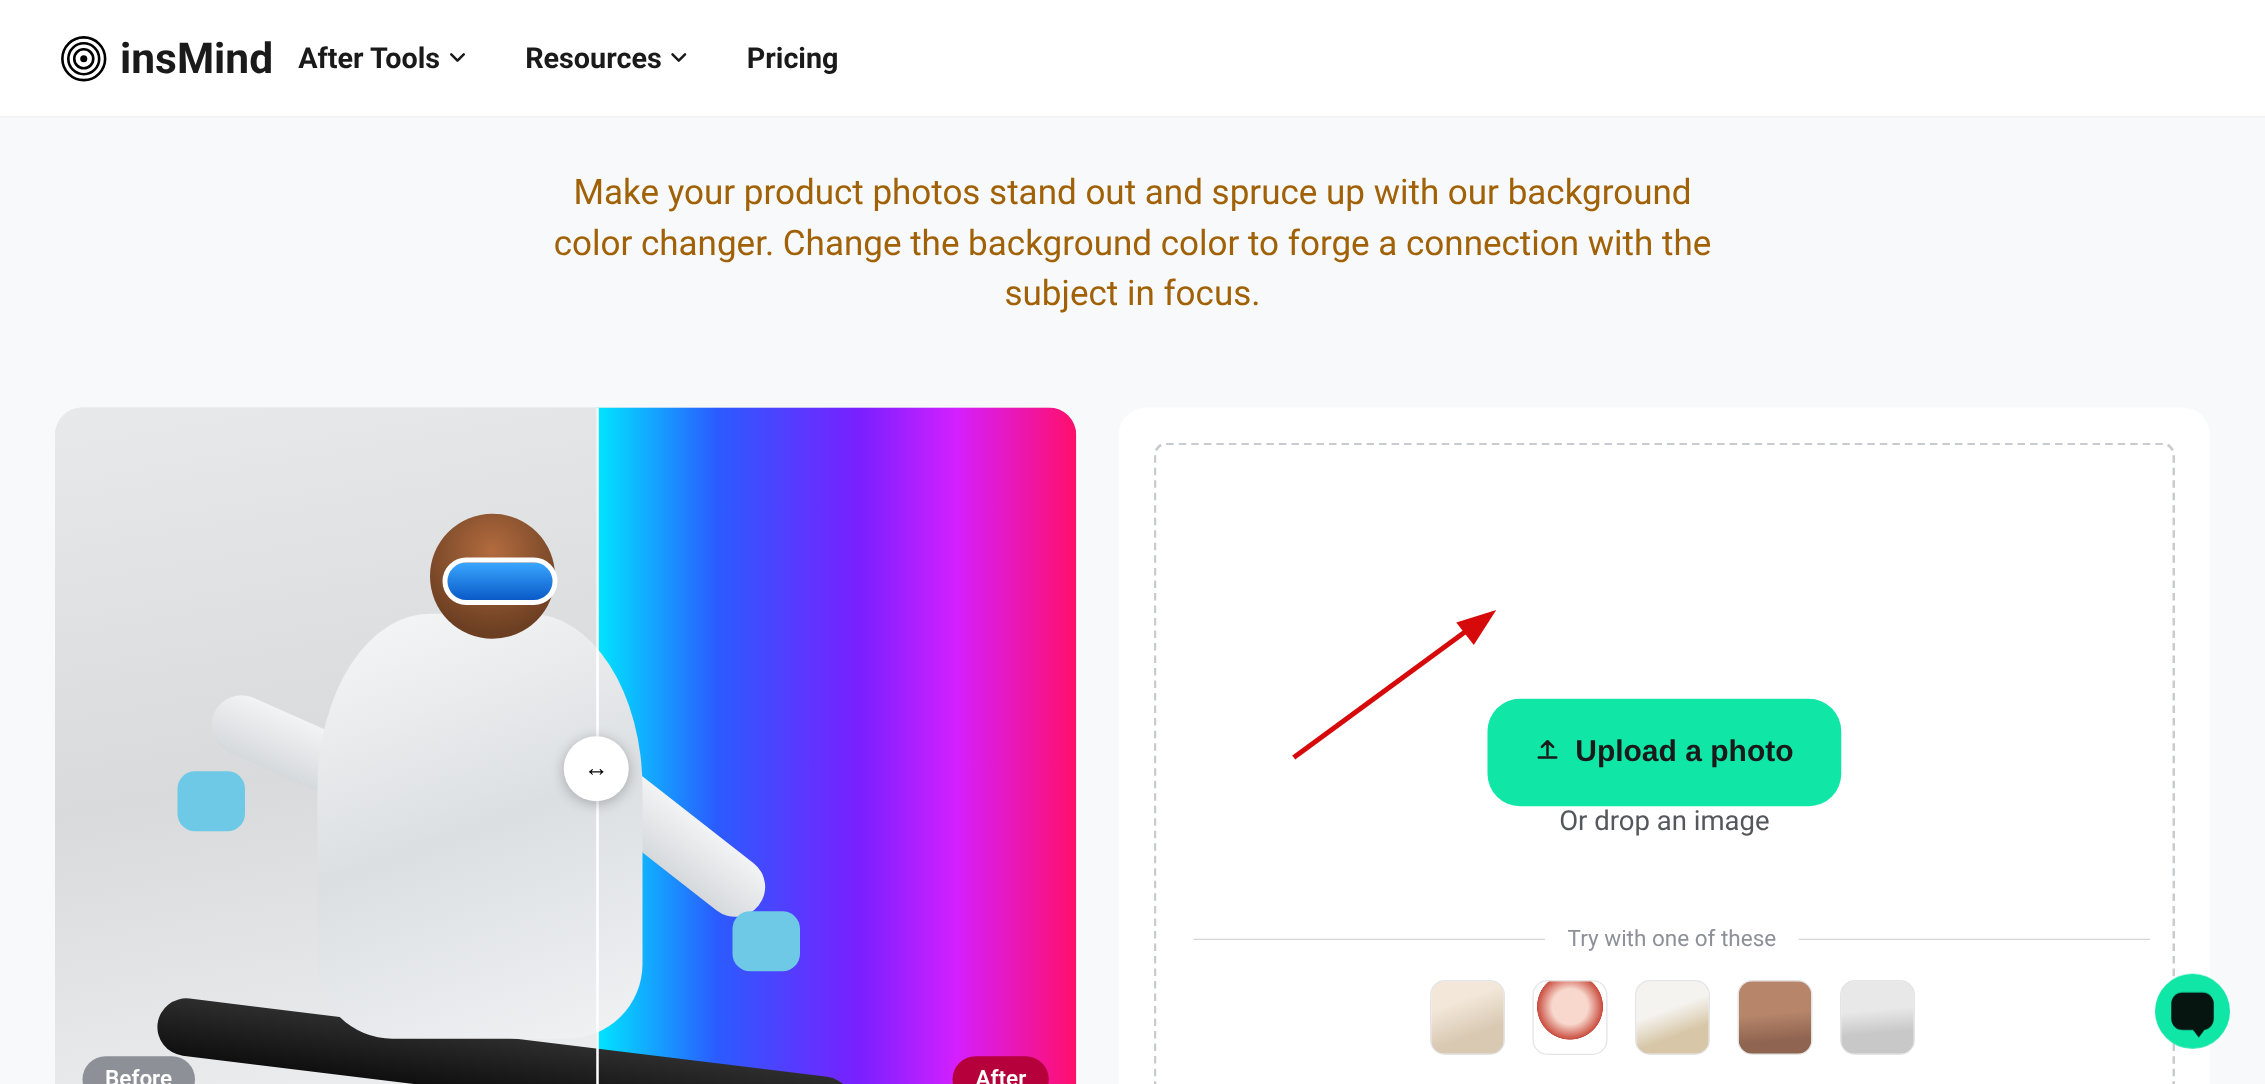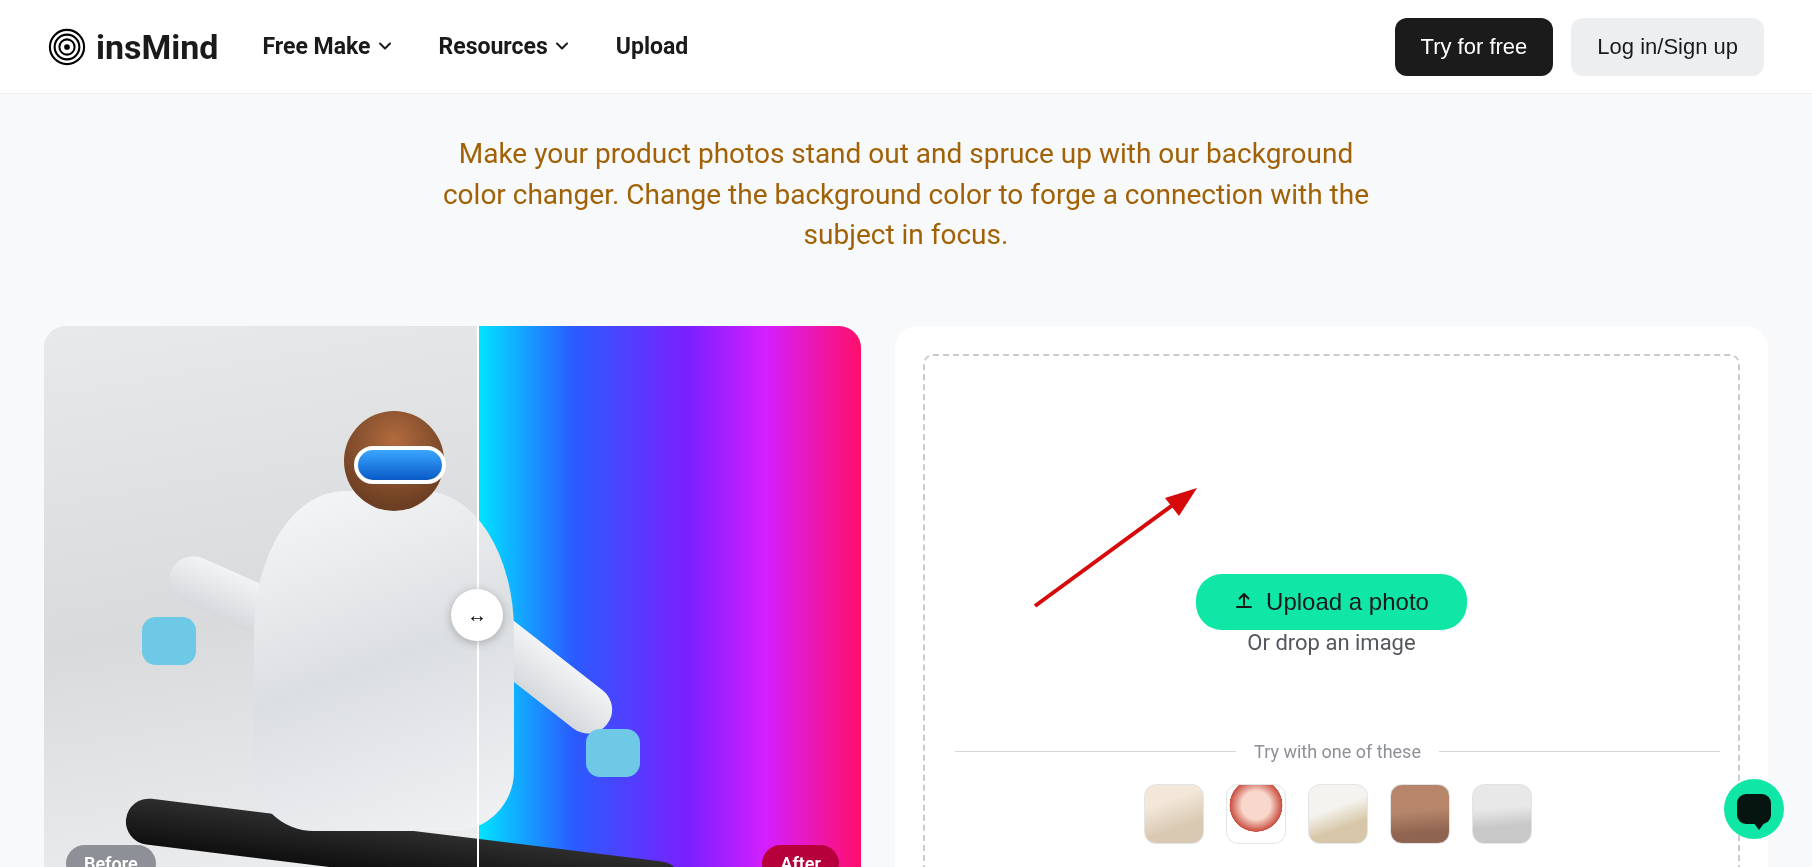--- a/index.html
+++ b/index.html
@@ -14,21 +14,21 @@
   height: 94px;
   display: flex;
   align-items: center;
   padding: 0 48px;
   border-bottom: 1px solid #eee;
 }
 .logo-wrap {
   display: flex;
   align-items: center;
   gap: 10px;
-  margin-right: 44px;
+  margin-right: 20px;
 }
 .logo-icon {
   width: 38px;
   height: 38px;
   position: relative;
 }
 .logo-text {
   font-size: 34px;
   font-weight: 700;
 }
@@ -255,22 +255,22 @@
   align-items: center;
   justify-content: center;
   position: relative;
 }
 .upload-btn {
   background: #10e6a6;
   border: none;
   border-radius: 26px;
   color: #1a1a1a;
   font-size: 24px;
-  font-weight: 400;
-  padding: 14px 38px;
+  font-weight: 700;
+  padding: 29px 38px;
   display: flex;
   align-items: center;
   gap: 12px;
   cursor: pointer;
 }
 .drop-text {
   font-size: 22px;
   color: #54575c;
 }
 .try-section {
@@ -362,44 +362,40 @@
         <circle cx="20" cy="20" r="13" fill="none" stroke="#000" stroke-width="2.2"></circle>
         <circle cx="20" cy="20" r="8" fill="none" stroke="#000" stroke-width="2.2"></circle>
         <circle cx="20" cy="20" r="3" fill="#000"></circle>
       </svg>
     </span>
     <span class="logo-text">insMind</span>
   </div>
 
   <nav class="nav">
     <div class="nav-item">
-      <span>Free Make</span>
+      <span>After Tools</span>
       <span>
         <svg width="16" height="16" viewBox="0 0 16 16">
             <path d="M3 5.5l5 5 5-5" fill="none" stroke="#1a1a1a" stroke-width="2" stroke-linecap="round" stroke-linejoin="round"></path>
           </svg>
       </span>
     </div>
     <div class="nav-item">
       <span>Resources</span>
       <span>
         <svg width="16" height="16" viewBox="0 0 16 16">
             <path d="M3 5.5l5 5 5-5" fill="none" stroke="#1a1a1a" stroke-width="2" stroke-linecap="round" stroke-linejoin="round"></path>
           </svg>
       </span>
     </div>
     <div class="nav-item">
-      <span>Upload</span>
+      <span>Pricing</span>
     </div>
   </nav>
 
-  <div class="header-actions">
-    <button class="btn btn-dark">Try for free</button>
-    <button class="btn btn-light">Log in/Sign up</button>
-  </div>
 </header>
 
 <main class="main">
   <p class="description">Make your product photos stand out and spruce up with our background color changer. Change the background color to forge a connection with the subject in focus.</p>
 
   <div class="content">
 
     <div class="compare">
       <div class="compare-before"></div>
       <div class="compare-after"></div>

